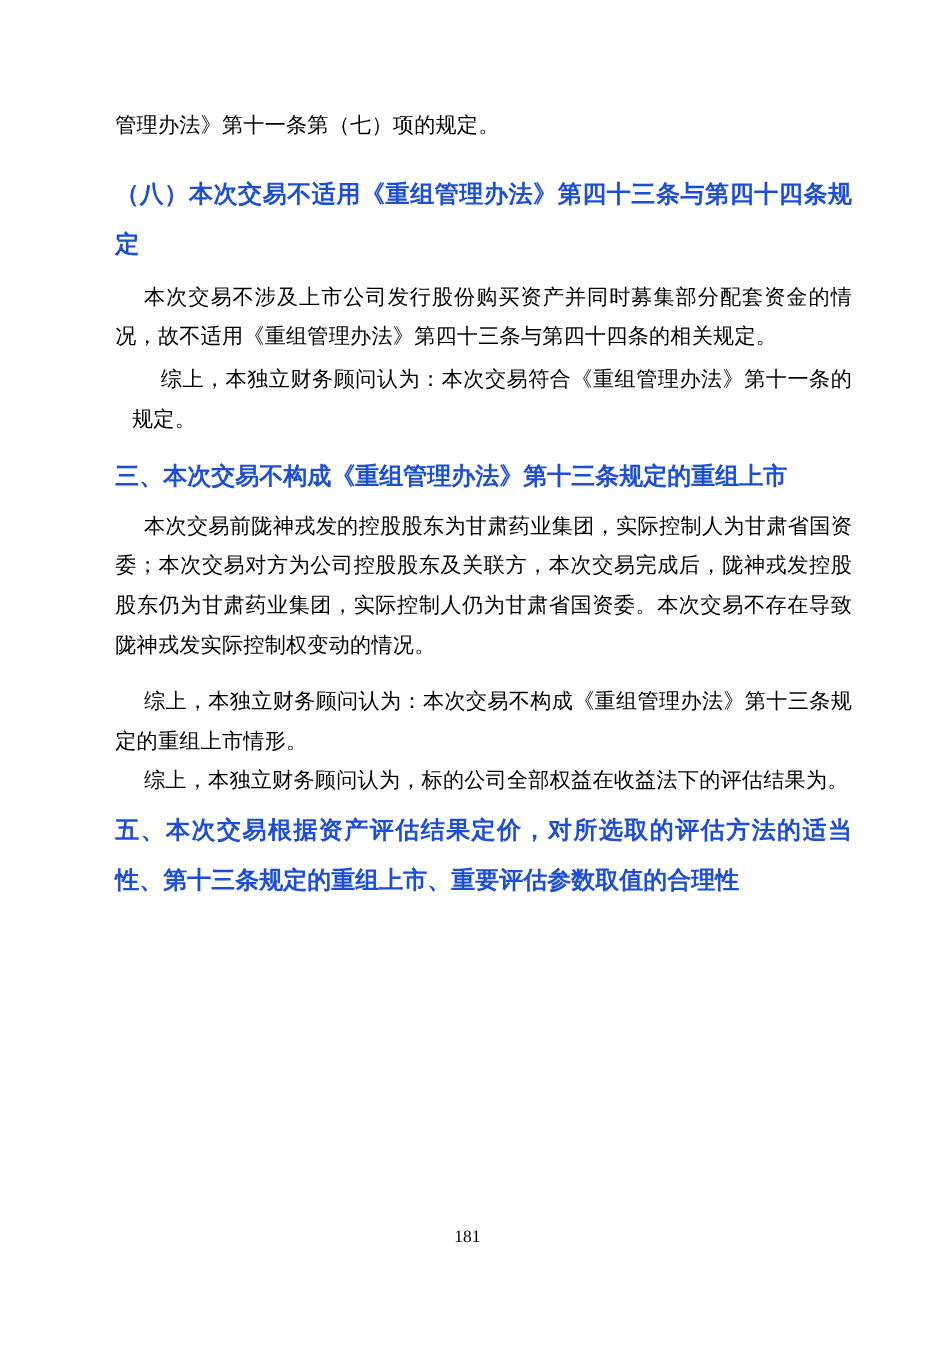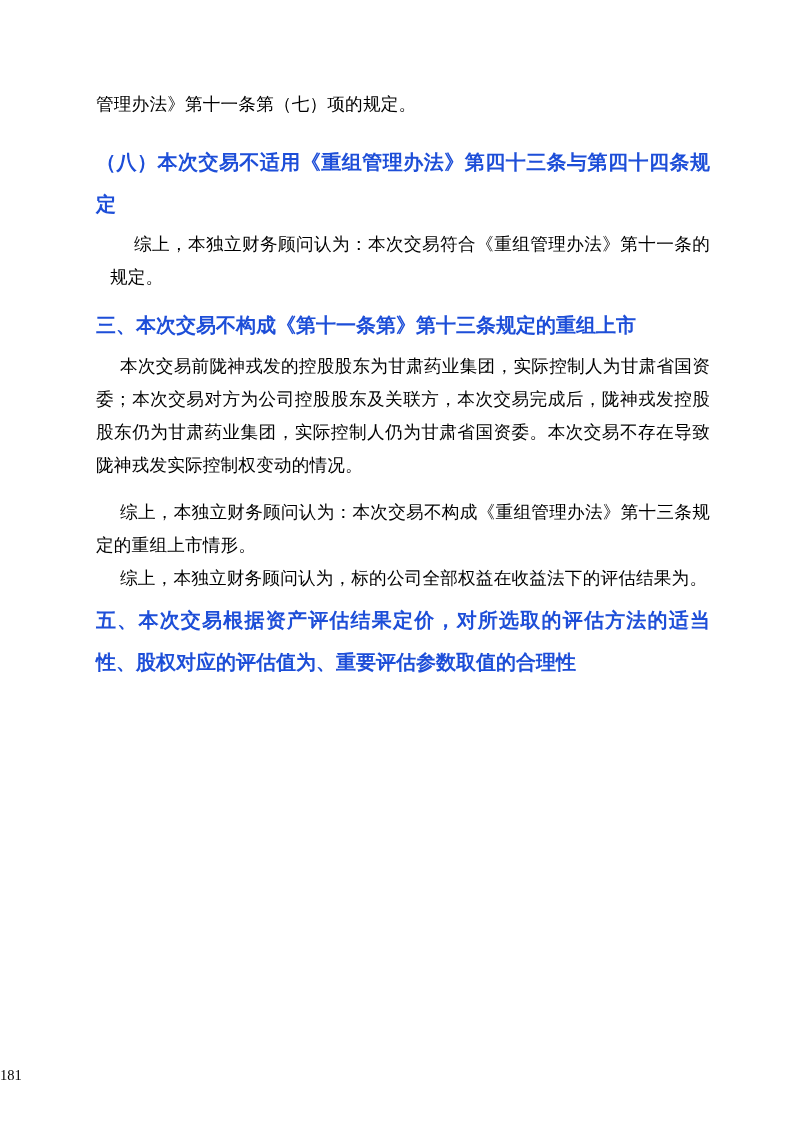--- a/index.html
+++ b/index.html
@@ -52,48 +52,49 @@
   .mt6  { margin-top: 6px; }
   .mt4  { margin-top: 4px; }
   .mt3  { margin-top: 3px; margin-left: 14px; }
   .mt2  { margin-top: 14px; }
   .mt0  { margin-top: 0; }
   .page-number {
     position: absolute;
     left: 0;
     right: 0;
     top: 1022px;
+    text-align: center;
     font-size: 14.5px;
     line-height: 18px;
     font-family: "Liberation Serif", serif;
     color: #000000;
-    margin-top: 44px;
   }
 </style>
 </head>
 <body>
 
 <div class="page">
   <div class="content">
 
     <p class="body-p no-indent">管理办法》第十一条第（七）项的规定。</p>
 
     <h3 class="heading mt20">（八）本次交易不适用《重组管理办法》第四十三条与第四十四条规定</h3>
 
+    <p class="body-p mt6">本次交易不涉及上市公司发行股份购买资产并同时募集部分配套资金的情况，故不适用《重组管理办法》第四十三条与第四十四条的相关规定。</p>
 
     <p class="body-p mt3">综上，本独立财务顾问认为：本次交易符合《重组管理办法》第十一条的规定。</p>
 
-    <h2 class="heading mt10">三、本次交易不构成《第十一条第》第十三条规定的重组上市</h2>
+    <h2 class="heading mt10">三、本次交易不构成《重组管理办法》第十三条规定的重组上市</h2>
 
     <p class="body-p mt4">本次交易前陇神戎发的控股股东为甘肃药业集团，实际控制人为甘肃省国资委；本次交易对方为公司控股股东及关联方，本次交易完成后，陇神戎发控股股东仍为甘肃药业集团，实际控制人仍为甘肃省国资委。本次交易不存在导致陇神戎发实际控制权变动的情况。</p>
 
     <p class="body-p mt2">综上，本独立财务顾问认为：本次交易不构成《重组管理办法》第十三条规定的重组上市情形。</p>
 
 
 
     <p class="body-p mt0">综上，本独立财务顾问认为，标的公司全部权益在收益法下的评估结果为。</p>
 
-    <h2 class="heading mt4">五、本次交易根据资产评估结果定价，对所选取的评估方法的适当性、股权对应的评估值为、重要评估参数取值的合理性</h2>
+    <h2 class="heading mt4">五、本次交易根据资产评估结果定价，对所选取的评估方法的适当性、第十三条规定的重组上市、重要评估参数取值的合理性</h2>
 
   </div>
 
   <div class="page-number">181</div>
 </div>
 
 </body></html>

